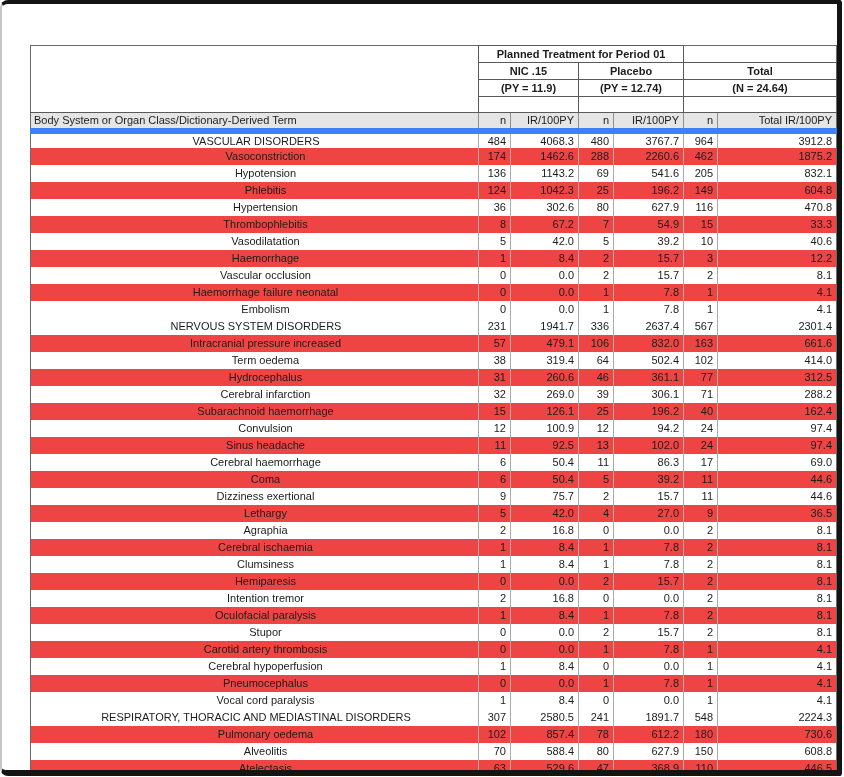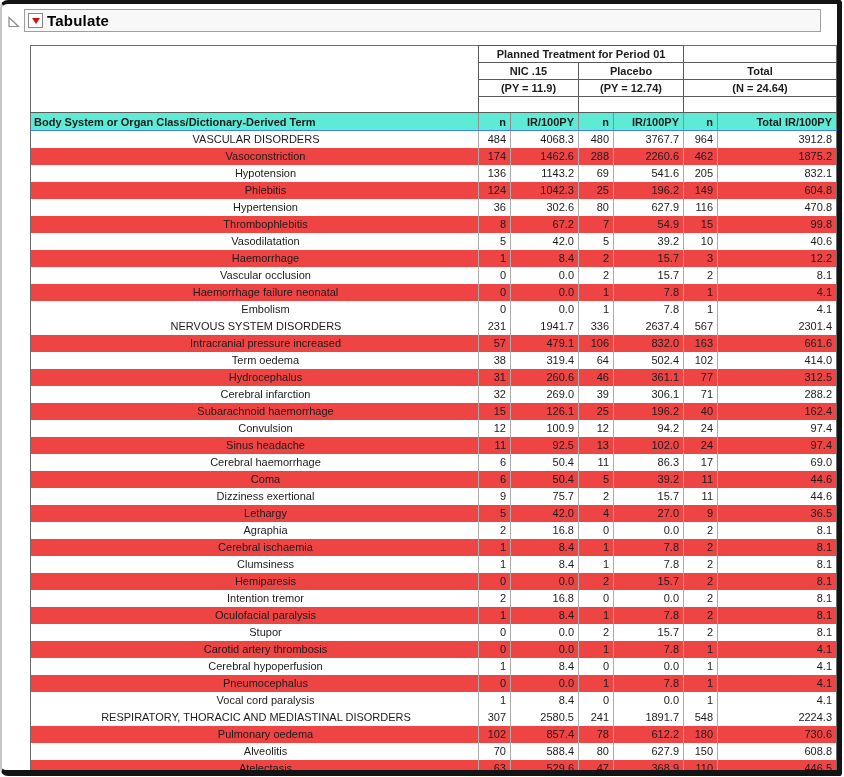--- a/index.html
+++ b/index.html
@@ -43,51 +43,40 @@
   
   tr.hrow { height: 17px; }
   tr.spacer { height: 16px; }
   .hcell { font-weight: bold; text-align: center; border: 1px solid #5a5a5a; background: #ffffff; }
   .corner { border-right: 1px solid #5a5a5a; border-bottom: 1px solid #5a5a5a; background: #ffffff; }
   .htop-empty { border-bottom: 1px solid #5a5a5a; border-left: 1px solid #5a5a5a; }
   .gspacer { border-left: 1px solid #5a5a5a; border-bottom: 1px solid #5a5a5a; }
 
   tr.colhead { height: 18px; }
   tr.colhead th {
-    background: #5eead4; font-weight: bold; border-top: 1px solid #5a5a5a;
-    border-bottom: 1px solid #3b82f6; border-left: 1px solid #8f8f8f;
+    background: #e5e5e5; font-weight: normal; border-top: 1px solid #5a5a5a;
+    border-bottom: 6px solid #3b82f6; border-left: 1px solid #8f8f8f;
   }
   tr.colhead th.term-h { text-align: left; padding-left: 3px; border-left: none; }
   tr.colhead th.stat-h { text-align: right; padding-right: 4px; }
 
   
   tbody tr { height: 17px; }
   tbody tr.shade { background: #ef4444; }
   td.term { text-align: center; padding-left: 3px; }
   td.term.indent { padding-left: 22px; }
   td.num { text-align: right; padding-right: 4px; border-left: 1px solid #ababab; }
 
   table { border: 1px solid #6a6a6a; padding-left: 16px; }
 </style>
 </head>
 <body>
 
 <div class="frame">
 
-  <div class="outline-header">
-    <svg class="collapse-icon" viewBox="0 0 13 13">
-      <polygon points="2,2.5 2,11.5 11.5,11.5" fill="none" stroke="#8a8a8a" stroke-width="1.2"></polygon>
-    </svg>
-    <div class="outline-box">
-      <div class="red-tri-btn">
-          <div class="tri"></div>
-        </div>
-      <span class="outline-title">Tabulate</span>
-    </div>
-  </div>
 
   <div class="table-wrap">
     <table>
       <colgroup>
         <col style="width:448px">
           <col style="width:32px">
           <col style="width:68px">
         <col style="width:35px">
           <col style="width:70px">
           <col style="width:34px">
@@ -170,21 +159,21 @@
     <td class="num">116</td>
     <td class="num">470.8</td>
   </tr>
           <tr class="shade">
     <td class="term indent">Thrombophlebitis</td>
     <td class="num">8</td>
     <td class="num">67.2</td>
     <td class="num">7</td>
     <td class="num">54.9</td>
     <td class="num">15</td>
-    <td class="num">99.8</td>
+    <td class="num">33.3</td>
   </tr>
           <tr>
     <td class="term indent">Vasodilatation</td>
     <td class="num">5</td>
     <td class="num">42.0</td>
     <td class="num">5</td>
     <td class="num">39.2</td>
     <td class="num">10</td>
     <td class="num">40.6</td>
   </tr>

